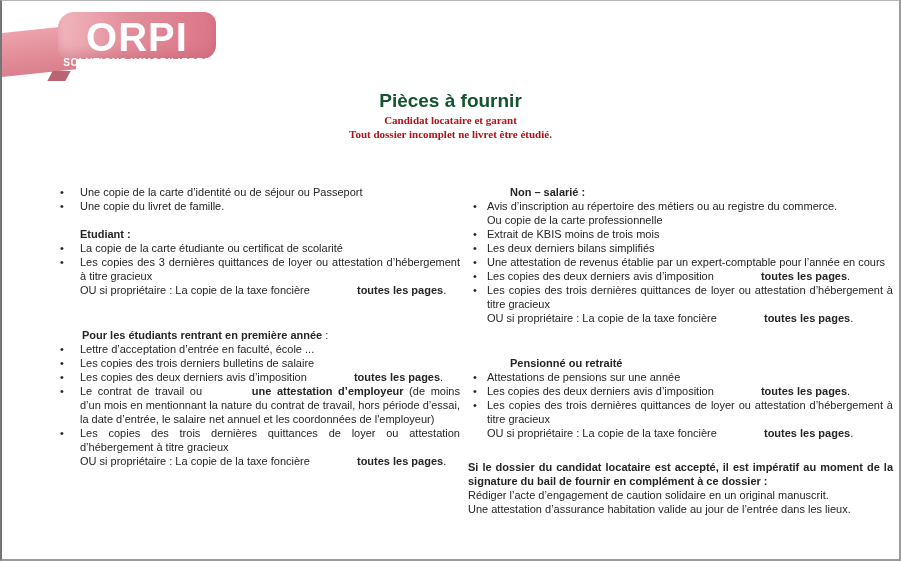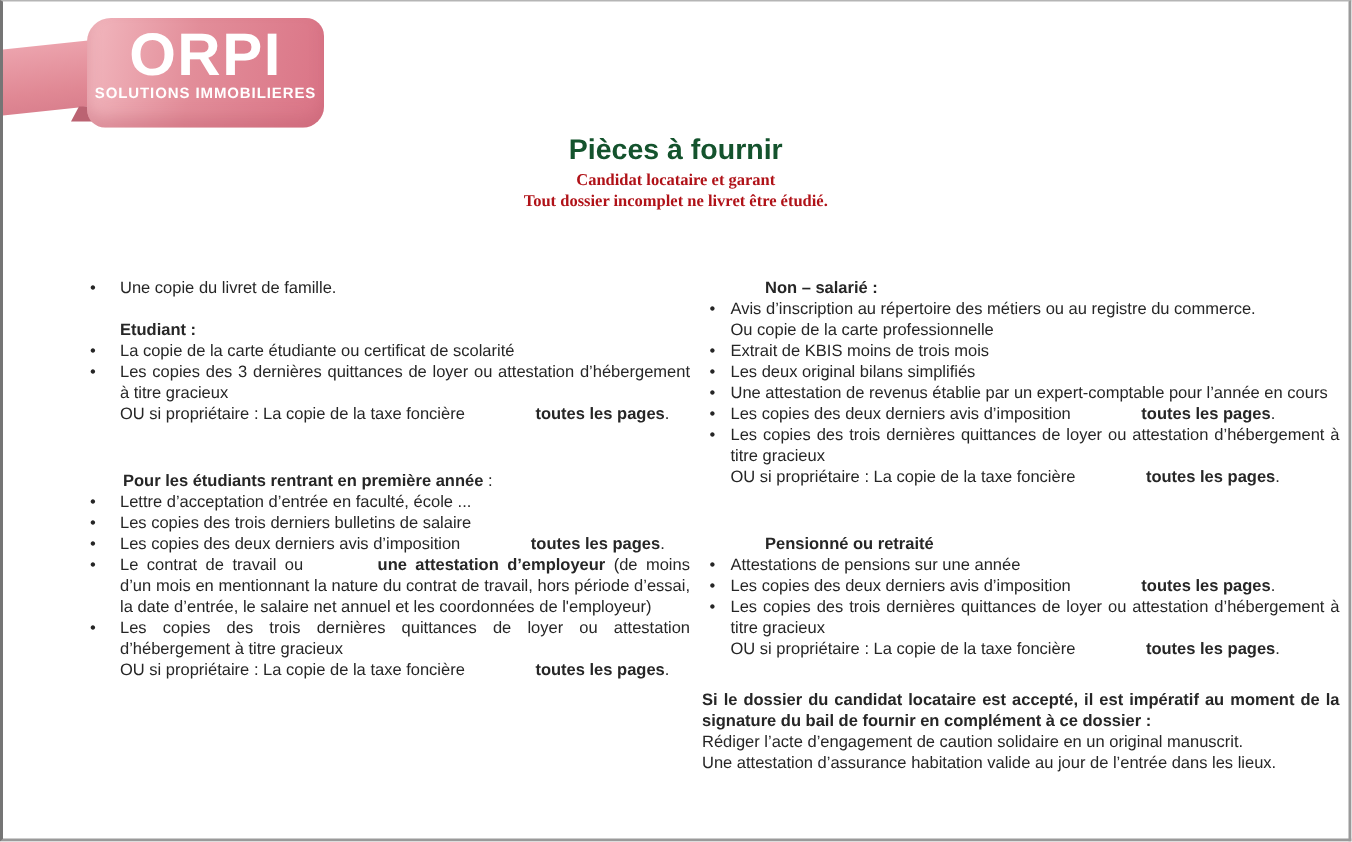--- a/index.html
+++ b/index.html
@@ -22,21 +22,21 @@
   .logo-band {
     position:absolute; top:26px; left:0; width:74px; height:44px;
     background:linear-gradient(178deg,#eca3ad 0%,#e08894 70%,#d97f8d 100%);
     transform:skewY(-6deg); transform-origin:left top;
   }
   .logo-fold {
     position:absolute; left:48px; top:64px; width:18px; height:10px;
     background:#bb6372; transform:skewX(-28deg);
   }
   .logo-panel {
-    position:absolute; top:5px; left:56px; width:158px; height:73px;
+    position:absolute; top:5px; left:56px; width:158px; height:47px;
     border-radius:16px 12px 14px 12px;
     background:linear-gradient(100deg,#f2b8bf 0%,#e28d99 45%,#da7486 100%);
     box-shadow:inset 0 -7px 9px rgba(188,92,108,0.35);
     text-align:center;
   }
   .logo-brand {
     color:#ffffff; font-weight:bold; font-size:40px; line-height:46px;
     letter-spacing:1px; margin-top:2px;
   }
   .logo-tagline {
@@ -92,20 +92,21 @@
   <div class="header">
     <h1 class="title">Pièces à fournir</h1>
     <div class="sub">Candidat locataire et garant</div>
     <div class="sub">Tout dossier incomplet ne livret être étudié.</div>
   </div>
 
   <div class="columns">
 
     <div class="col col-left">
       <ul class="list">
+        <li class="li b"><span>Une copie de la carte d’identité ou de séjour ou Passeport</span></li>
         <li class="li b"><span>Une copie du livret de famille.</span></li>
       </ul>
 
       <div class="sec-h">Etudiant :</div>
       <ul class="list">
         <li class="li b"><span>La copie de la carte étudiante ou certificat de scolarité</span></li>
         <li class="li b just"><span>Les copies des 3 dernières quittances de loyer ou attestation d’hébergement à titre gracieux</span></li>
         <li class="li"><span>OU si propriétaire : La copie de la taxe foncière </span><b>toutes les pages</b><span>.</span></li>
       </ul>
 
@@ -124,21 +125,21 @@
         <li class="li"><span>OU si propriétaire : La copie de la taxe foncière </span><b>toutes les pages</b><span>.</span></li>
       </ul>
     </div>
 
     <div class="col col-right">
       <div class="sec-h mt0">Non – salarié :</div>
       <ul class="list">
         <li class="li b"><span>Avis d’inscription au répertoire des métiers ou au registre du commerce.</span></li>
         <li class="li"><span>Ou copie de la carte professionnelle</span></li>
         <li class="li b"><span>Extrait de KBIS moins de trois mois</span></li>
-        <li class="li b"><span>Les deux original bilans simplifiés</span></li>
+        <li class="li b"><span>Les deux derniers bilans simplifiés</span></li>
         <li class="li b just"><span>Une attestation de revenus établie par un expert-comptable pour l’année en cours</span></li>
         <li class="li b"><span>Les copies des deux derniers avis d’imposition </span><b>toutes les pages</b><span>.</span></li>
         <li class="li b just"><span>Les copies des trois dernières quittances de loyer ou attestation d’hébergement à titre gracieux</span></li>
         <li class="li"><span>OU si propriétaire : La copie de la taxe foncière </span><b>toutes les pages</b><span>.</span></li>
       </ul>
 
       <div class="sec-h mt-lg">Pensionné ou retraité</div>
       <ul class="list">
         <li class="li b"><span>Attestations de pensions sur une année</span></li>
         <li class="li b"><span>Les copies des deux derniers avis d’imposition </span><b>toutes les pages</b><span>.</span></li>

